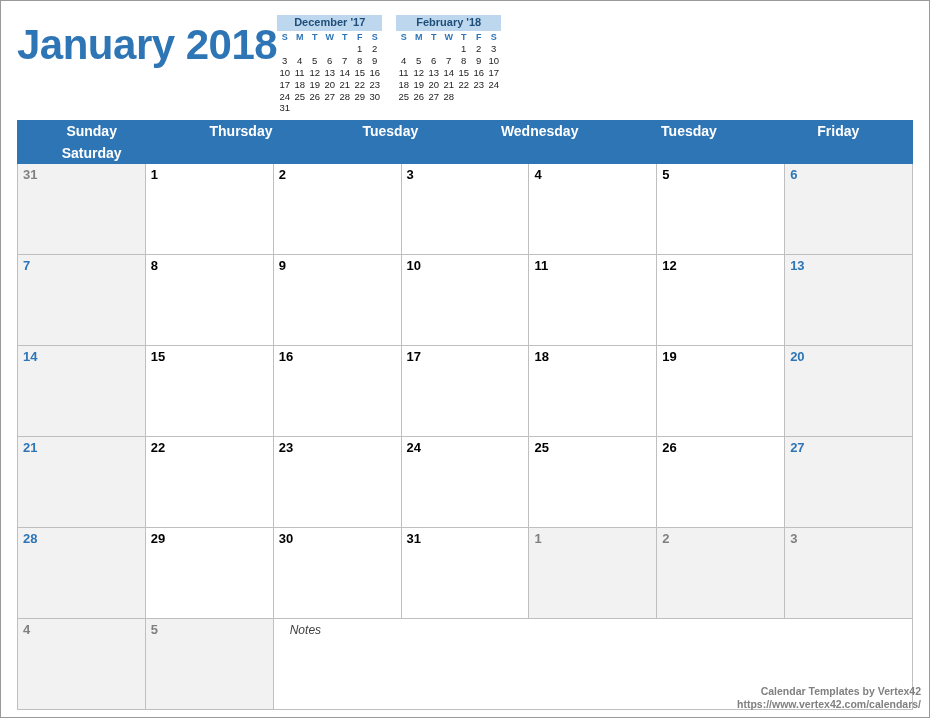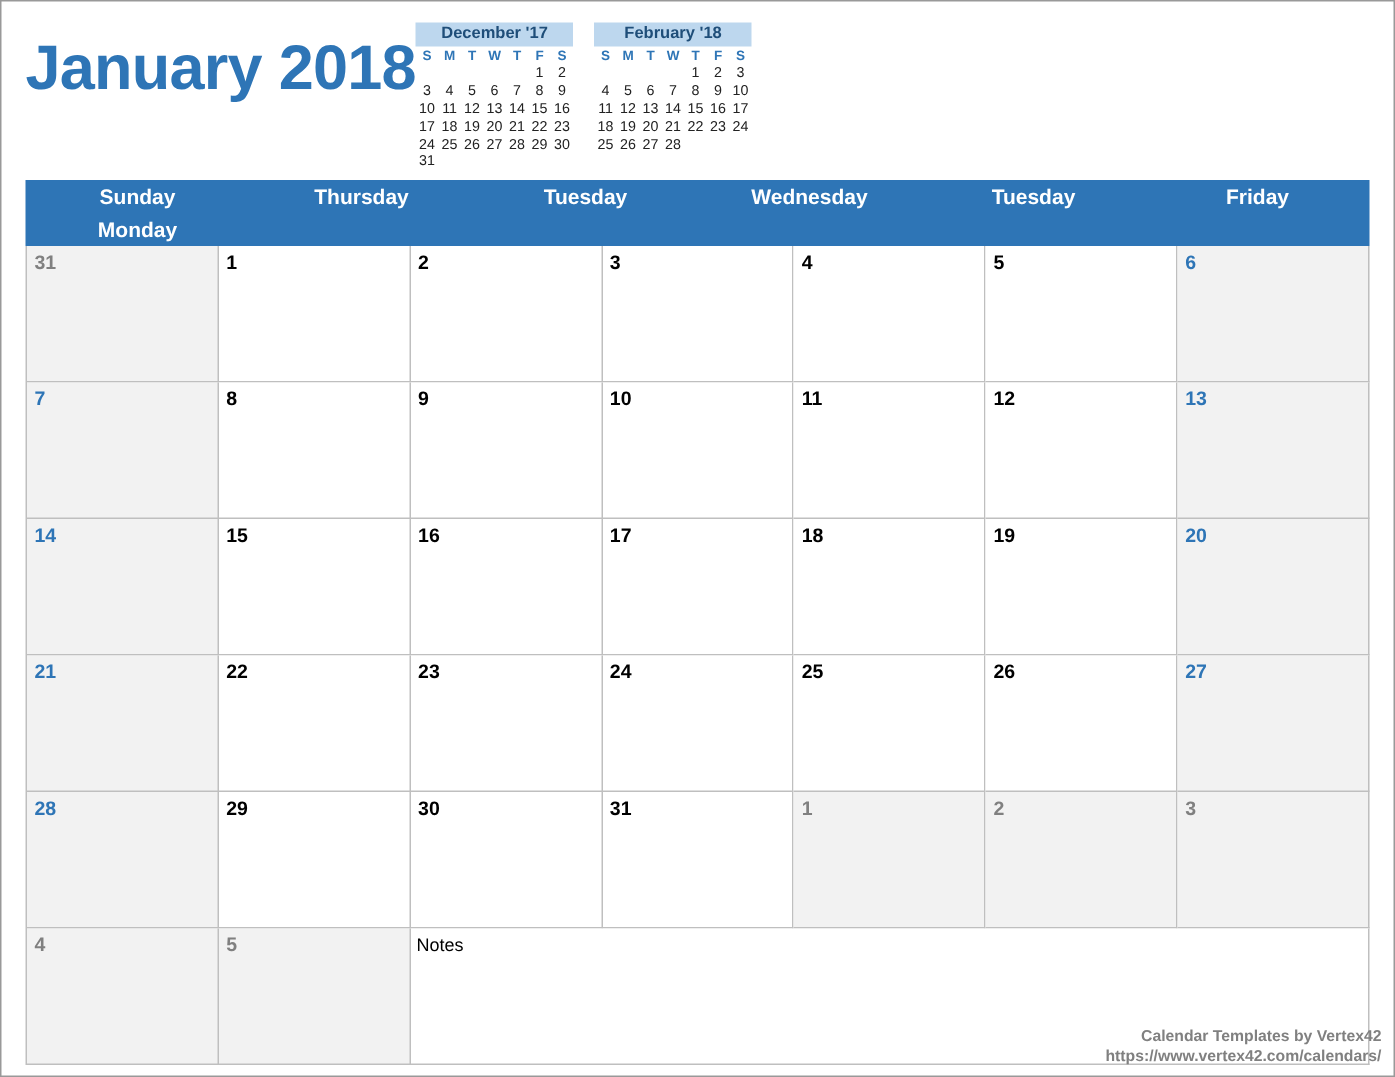--- a/index.html
+++ b/index.html
@@ -103,23 +103,24 @@
 
   .notes-cell {
     grid-column: 3 / span 5;
     border-right: 1px solid #bfbfbf;
     border-bottom: 1px solid #bfbfbf;
     position: relative;
     background: #fff;
   }
   .notes-label {
     position: absolute;
-    top: 4px; left: 4px;
+    top: 4px; left: 16px;
     font-size: 12px;
-    color: #000000;
+    color: #404040;
+    font-style: italic;
   }
   .footer {
     position: absolute;
     bottom: 6px; right: 8px;
     font-size: 10.5px;
     color: #808080;
     text-align: right;
     line-height: 1.25;
     font-weight: bold;
   }
@@ -245,21 +246,21 @@
   </div>
 </div>
 
 <div class="dow-row" id="dow-row">
     <div>Sunday</div>
     <div>Thursday</div>
     <div>Tuesday</div>
     <div>Wednesday</div>
     <div>Tuesday</div>
     <div>Friday</div>
-    <div>Monday</div>
+    <div>Saturday</div>
   </div>
 
 <div class="cal-grid" id="cal-grid">
     <div class="cal-row">
       <div class="cell shade">
         <div class="daynum grey">31</div>
       </div>
       <div class="cell">
         <div class="daynum">1</div>
       </div>

